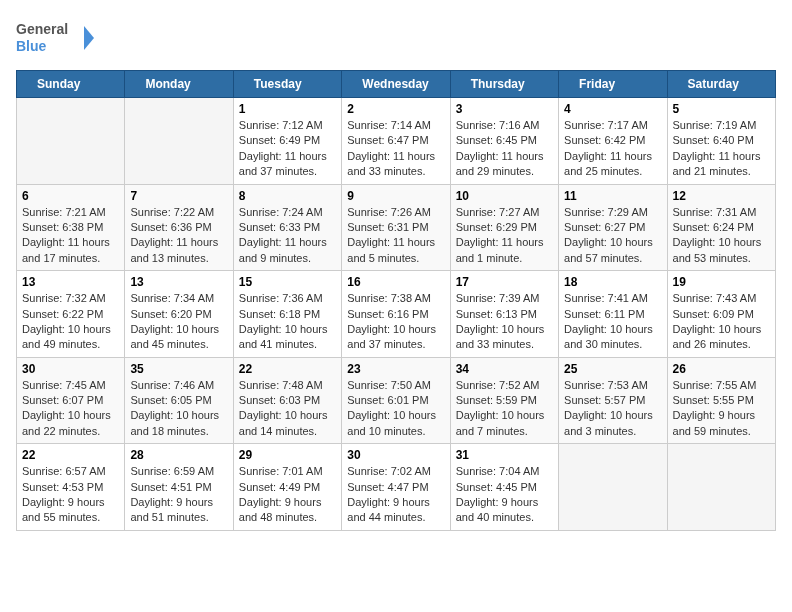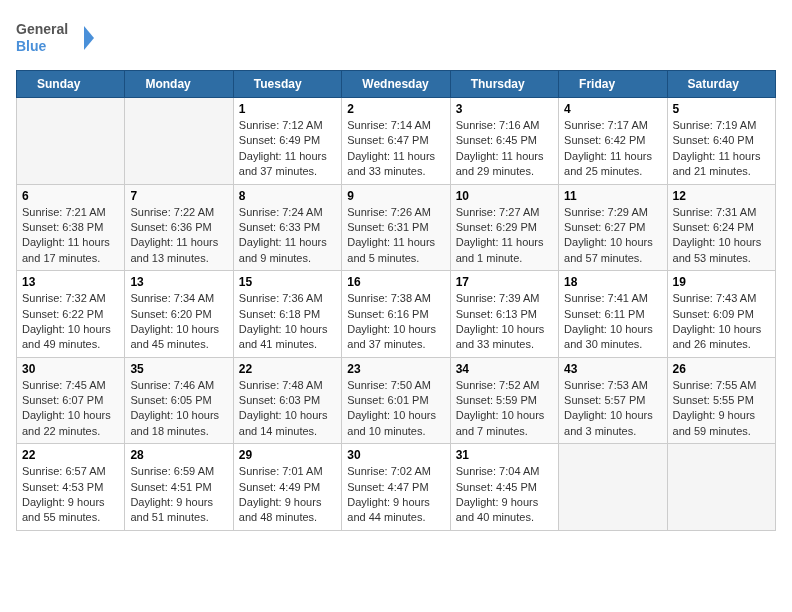--- a/index.html
+++ b/index.html
@@ -147,21 +147,21 @@
         <td><span class="day-num">30</span>
 <span class="day-info">Sunrise: 7:45 AM<br>Sunset: 6:07 PM<br>Daylight: 10 hours and 22 minutes.</span></td>
         <td><span class="day-num">35</span>
 <span class="day-info">Sunrise: 7:46 AM<br>Sunset: 6:05 PM<br>Daylight: 10 hours and 18 minutes.</span></td>
         <td><span class="day-num">22</span>
 <span class="day-info">Sunrise: 7:48 AM<br>Sunset: 6:03 PM<br>Daylight: 10 hours and 14 minutes.</span></td>
         <td><span class="day-num">23</span>
 <span class="day-info">Sunrise: 7:50 AM<br>Sunset: 6:01 PM<br>Daylight: 10 hours and 10 minutes.</span></td>
         <td><span class="day-num">34</span>
 <span class="day-info">Sunrise: 7:52 AM<br>Sunset: 5:59 PM<br>Daylight: 10 hours and 7 minutes.</span></td>
-        <td><span class="day-num">43</span>
+        <td><span class="day-num">25</span>
 <span class="day-info">Sunrise: 7:53 AM<br>Sunset: 5:57 PM<br>Daylight: 10 hours and 3 minutes.</span></td>
         <td><span class="day-num">26</span>
 <span class="day-info">Sunrise: 7:55 AM<br>Sunset: 5:55 PM<br>Daylight: 9 hours and 59 minutes.</span></td>
       </tr>
       <tr>
         <td><span class="day-num">22</span>
 <span class="day-info">Sunrise: 6:57 AM<br>Sunset: 4:53 PM<br>Daylight: 9 hours and 55 minutes.</span></td>
         <td><span class="day-num">28</span>
 <span class="day-info">Sunrise: 6:59 AM<br>Sunset: 4:51 PM<br>Daylight: 9 hours and 51 minutes.</span></td>
         <td><span class="day-num">29</span>

